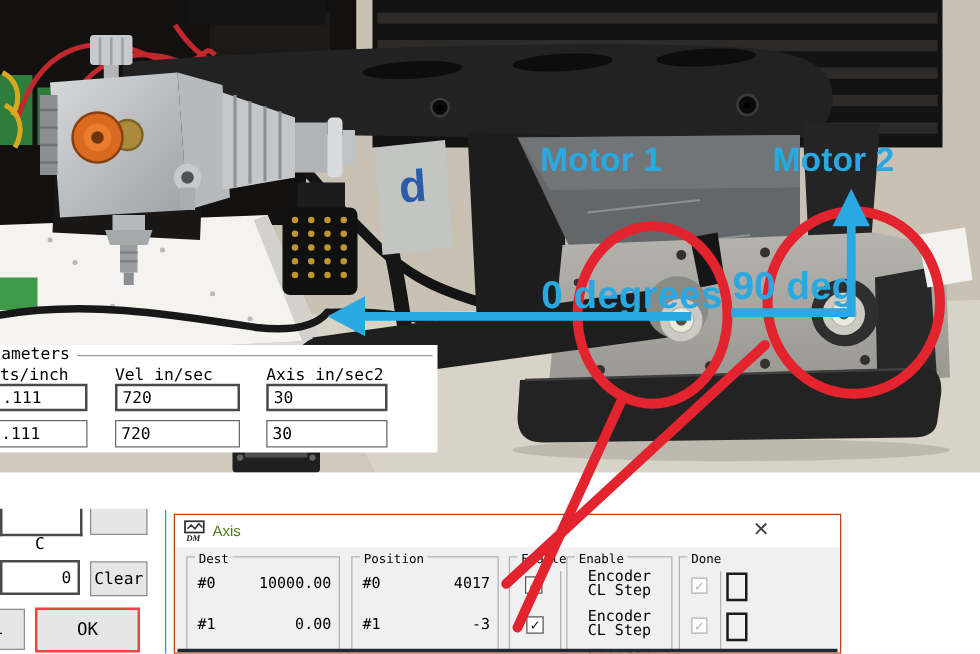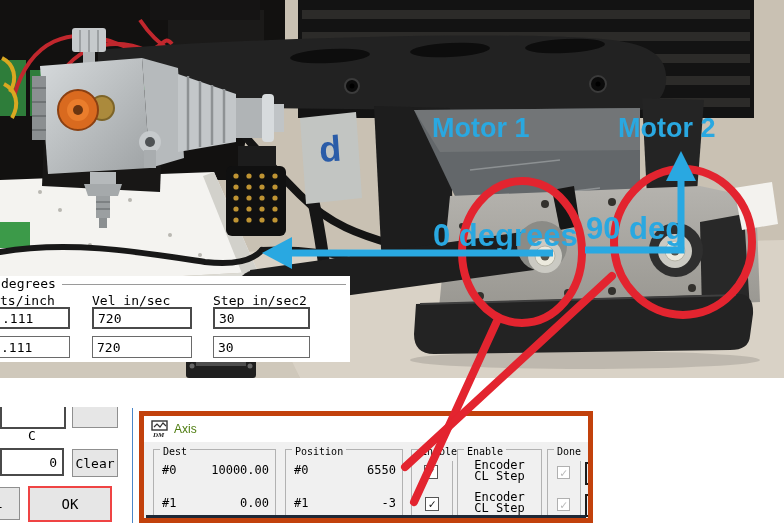--- a/index.html
+++ b/index.html
@@ -30,22 +30,22 @@
   .c-label { left:0; top:428px; width:64px; text-align:center; font-size:13px; color:#000; }
   .val-input { left:0; top:448px; width:64px; height:28px; border:2px solid #4a4a4a;
                text-align:right; font-size:13px; padding:3px 5px; font-family:inherit; }
   .clear-btn { left:72px; top:449px; width:46px; height:28px; }
   .cancel-partial { left:-30px; top:487px; width:50px; height:33px; }
   .ok-btn { left:28px; top:486px; width:84px; height:36px; border:2px solid #ef4444; font-size:14px; }
   .bgline { position:absolute; left:132px; top:408px; width:1px; height:115px;
             background:#4a86c8; z-index:2; }
 
   
-  .dlg { position:absolute; left:139px; top:411px; width:454px; height:112px;
-         background:#f0f0f0; border:5px solid #c2410c; z-index:3; overflow:hidden;
+  .dlg { position:absolute; left:139px; top:411px; width:534px; height:112px;
+         background:#f0f0f0; border:1px solid #c2410c; z-index:3; overflow:hidden;
          font-size:12px; color:#000; }
   .titlebar { position:absolute; left:0; top:0; right:0; height:26px; background:#fff; }
   .dlg-icon { position:absolute; left:7px; top:4px; width:17px; height:18px; }
   .dlg-title { position:absolute; left:30px; top:6px; font-family:"Liberation Sans",sans-serif;
                font-size:12px; color:#4d7c0f; }
   .dlg-close { position:absolute; left:452px; top:2px; width:34px; height:22px;
                font-family:"Liberation Sans",sans-serif; font-size:16px; color:#444;
                text-align:center; line-height:22px; cursor:default; }
   .grp { position:absolute; border:1px solid #b2b2b2; height:96px; top:33px; }
   .glabel { position:absolute; top:-8px; left:6px; background:#f0f0f0; padding:4px 3px;
@@ -277,25 +277,25 @@
       <rect x="186" y="356" width="70" height="22" rx="3" fill="#1f1f1f"></rect>
       <rect x="196" y="358" width="50" height="8" fill="#4e4e4e"></rect>
       <circle cx="192" cy="366" r="2.5" fill="#666"></circle>
         <circle cx="250" cy="366" r="2.5" fill="#666"></circle>
     </g>
 
     <polygon points="734,188 772,182 778,224 742,230" fill="#f3f2ee"></polygon>
   </svg>
 
   <div class="params">
-    <span class="grp-label">degrees</span>
+    <span class="grp-label">ameters</span>
     <div class="grp-line"></div>
     <span class="hdr" style="left:0">ts/inch</span>
     <span class="hdr" style="left:92px">Vel in/sec</span>
-    <span class="hdr" style="left:213px">Step in/sec2</span>
+    <span class="hdr" style="left:213px">Axis in/sec2</span>
 
     <input class="inp" style="left: -4px; top: 31px; width: 74px; height: 22px;" value=".111">
     <input class="inp" style="left: 92px; top: 31px; width: 100px; height: 22px;" value="720">
     <input class="inp" style="left: 213px; top: 31px; width: 97px; height: 22px;" value="30">
 
     <input class="inp thin" style="left: -4px; top: 60px; width: 74px; height: 22px;" value=".111">
     <input class="inp thin" style="left: 92px; top: 60px; width: 100px; height: 22px;" value="720">
     <input class="inp thin" style="left: 213px; top: 60px; width: 97px; height: 22px;" value="30">
   </div>
 
@@ -323,21 +323,21 @@
       <span class="glabel">Dest</span>
       <span class="cellL" style="top:13px">#0</span>
       <span class="cellR" style="top:13px">10000.00</span>
       <span class="cellL" style="top:46px">#1</span>
       <span class="cellR" style="top:46px">0.00</span>
     </div>
 
     <div class="grp g-pos">
       <span class="glabel">Position</span>
       <span class="cellL" style="top:13px">#0</span>
-      <span class="cellR" style="top:13px">6550</span>
+      <span class="cellR" style="top:13px">4017</span>
       <span class="cellL" style="top:46px">#1</span>
       <span class="cellR" style="top:46px">-3</span>
     </div>
 
     <div class="grp g-ena">
       <span class="glabel">Enable</span>
       <span class="cb" style="left:12px;top:15px">✓</span>
       <span class="cb" style="left:13px;top:47px">✓</span>
     </div>
 

